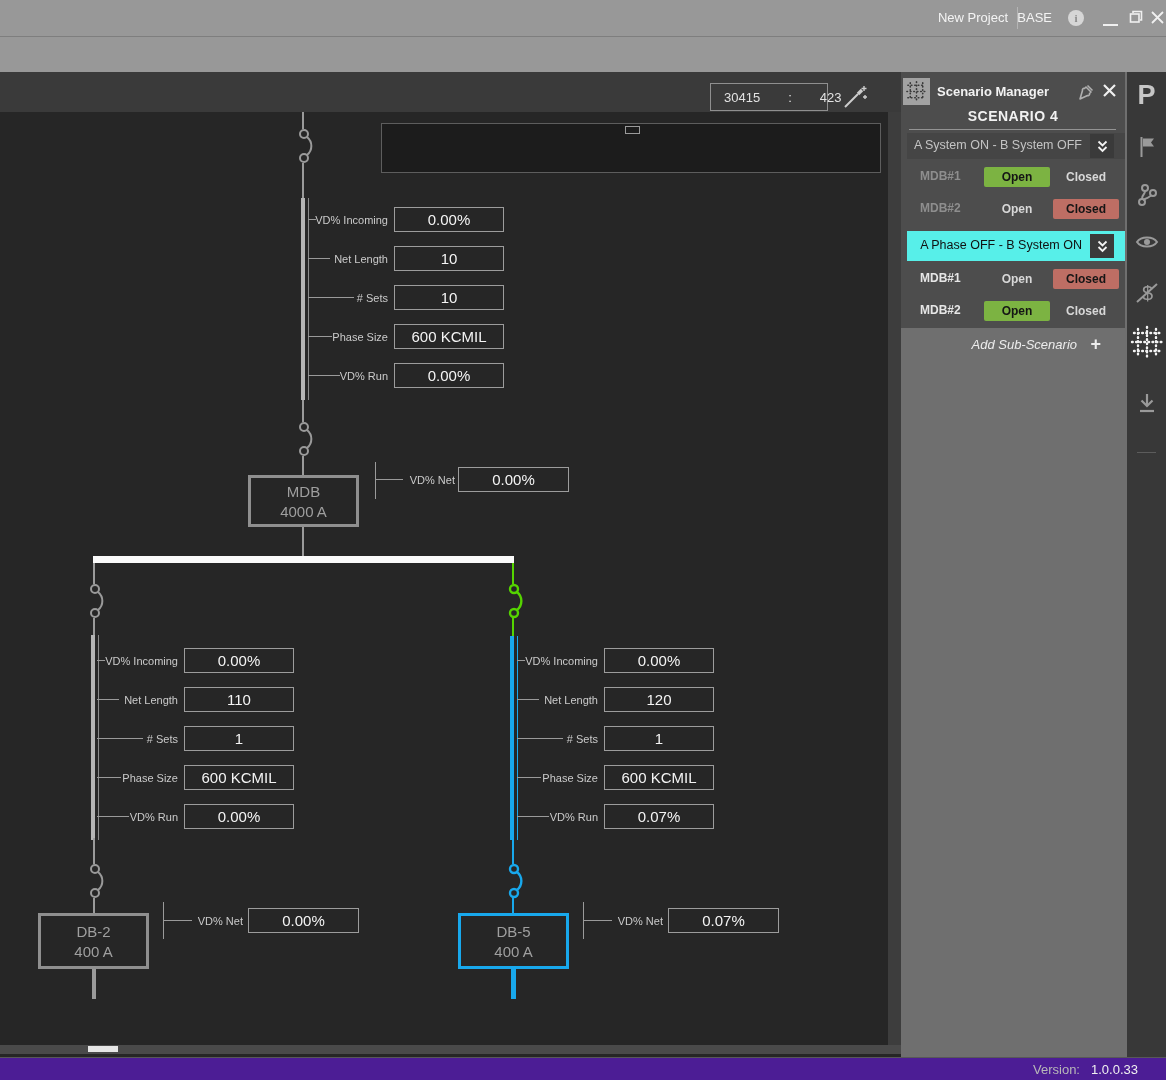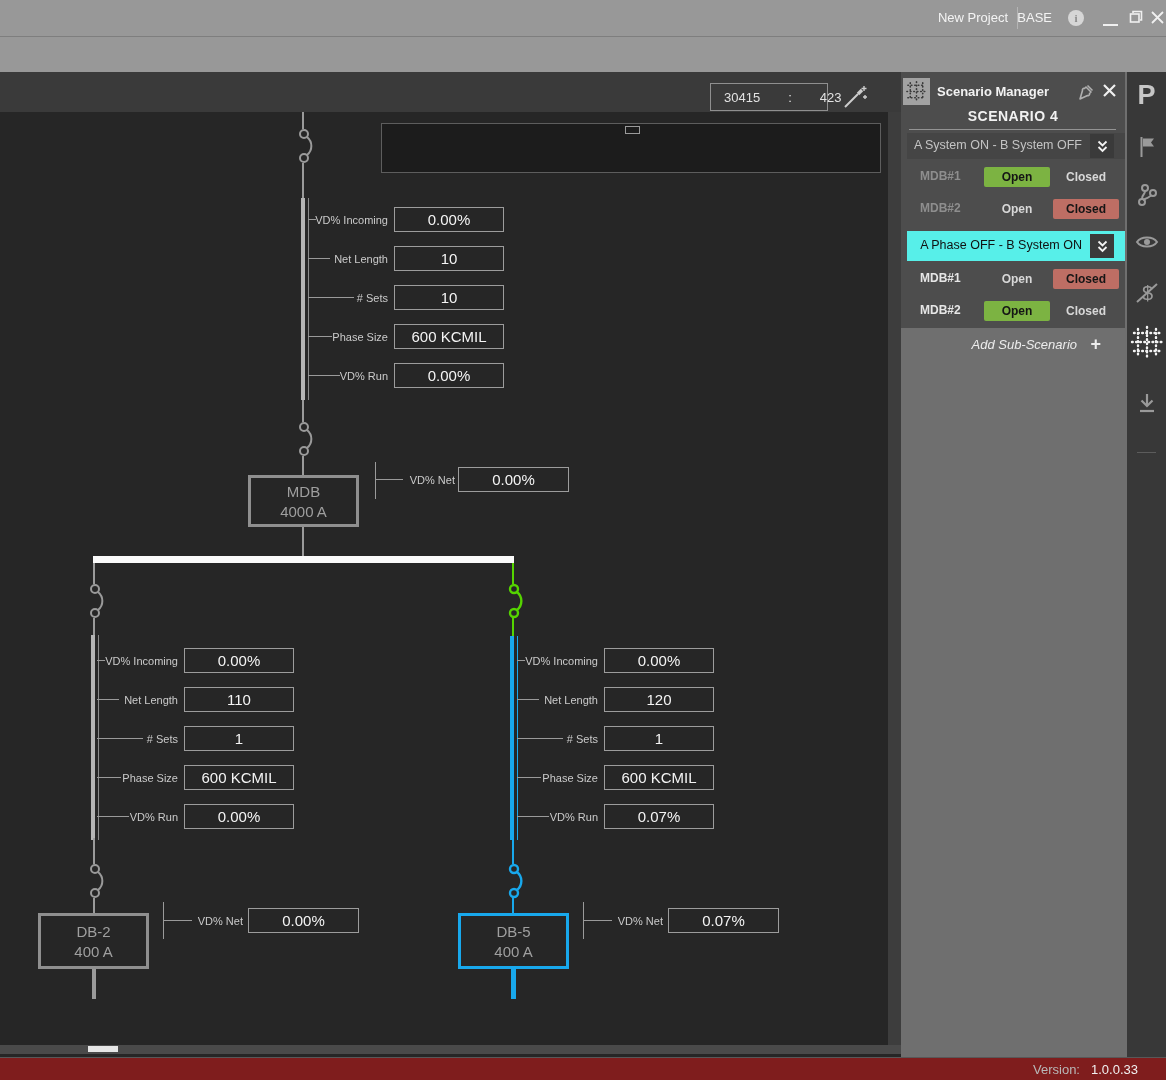--- a/index.html
+++ b/index.html
@@ -93,21 +93,21 @@
   #add-label{position:absolute;right:48px;top:3px;font-size:13px;font-style:italic;color:#ececec;}
   #add-plus{position:absolute;right:24px;top:0px;font-size:18px;color:#ececec;font-weight:bold;}
 
   
   #rtoolbar{left:1125px;top:72px;width:41px;height:985px;background:#383838;border-left:2px solid #6f6f6f;box-sizing:border-box;}
   .rt-icon{position:absolute;left:0;width:39px;display:flex;justify-content:center;}
   #rt-p{top:8px;font-size:27px;font-weight:bold;color:#c6c6c6;font-family:"Liberation Sans",sans-serif;}
   #rt-divider{position:absolute;left:10px;top:380px;width:19px;height:1px;background:#5c5c5c;}
 
   
-  #statusbar{left:0;top:1057px;width:1166px;height:23px;background:#7f1d1d;border-top:1px solid #585858;box-sizing:border-box;}
+  #statusbar{left:0;top:1057px;width:1166px;height:23px;background:#4c1d95;border-top:1px solid #585858;box-sizing:border-box;}
   #sb-version-label{position:absolute;left:1033px;top:4px;font-size:13px;color:#b8b8b8;}
   #sb-version-value{position:absolute;left:1091px;top:4px;font-size:13px;color:#f0f0f0;}
 </style>
 </head>
 <body>
 
 <div class="abs" id="titlebar">
   <div class="row1">
     <span class="tb-text" id="proj-name">New Project</span>
     <span id="tb-div"></span>

